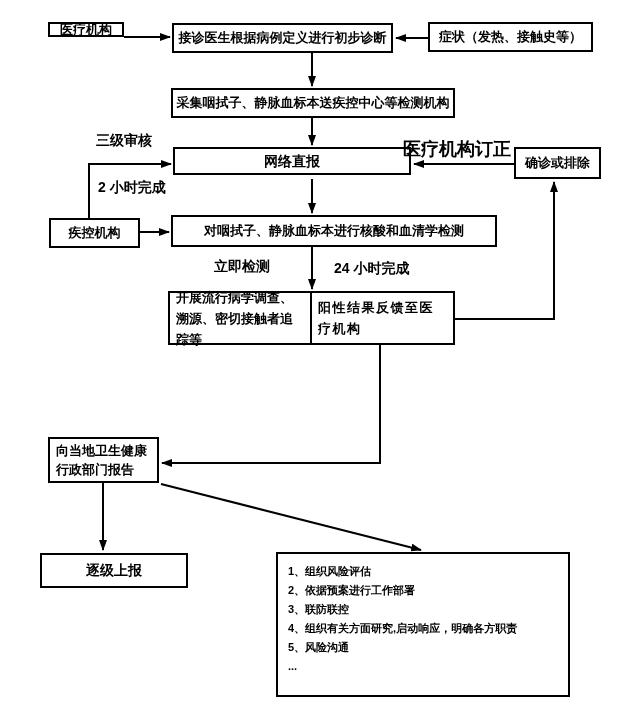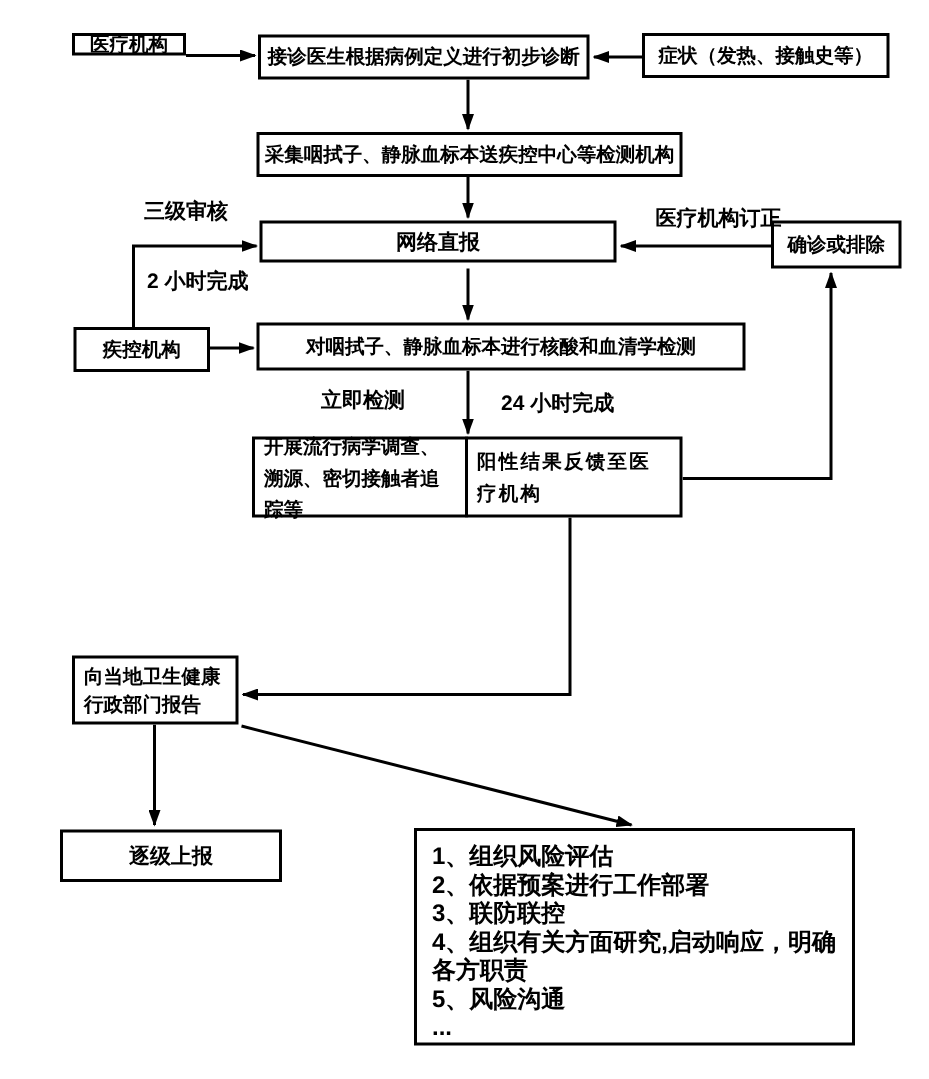--- a/index.html
+++ b/index.html
@@ -33,21 +33,21 @@
     position:absolute;
     font-size:13px;
     font-weight:bold;
     white-space:nowrap;
   }
   .list-box{
     position:absolute;
     box-sizing:border-box;
     border:2px solid #000;
     background:#fff;
-    font-size:16px;
+    font-size:11px;
     font-weight:bold;
     padding:8px 10px;
   }
   .list-box div{line-height:19px;text-align:left;}
   svg.arrows{position:absolute;left:0;top:0;pointer-events:none;}
 </style>
 </head>
 <body>
 
 <div id="canvas">
@@ -129,19 +129,19 @@
     <div>3、联防联控</div>
     <div>4、组织有关方面研究,启动响应，明确各方职责</div>
     <div>5、风险沟通</div>
     <div>...</div>
   </div>
 
   <div class="lbl" style="left:96px;top:132px;font-size:14px;">三级审核</div>
 
   <div class="lbl" style="left:98px;top:179px;font-size:14px;">2 小时完成</div>
 
-  <div class="lbl" style="left:437px;top:137px;font-size:14px;">医疗机构订正</div>
+  <div class="lbl" style="left:403px;top:137px;font-size:18px;">医疗机构订正</div>
 
   <div class="lbl" style="left:214px;top:258px;font-size:14px;">立即检测</div>
 
   <div class="lbl" style="left:334px;top:260px;font-size:14px;">24 小时完成</div>
 
 </div>
 
 </body></html>

